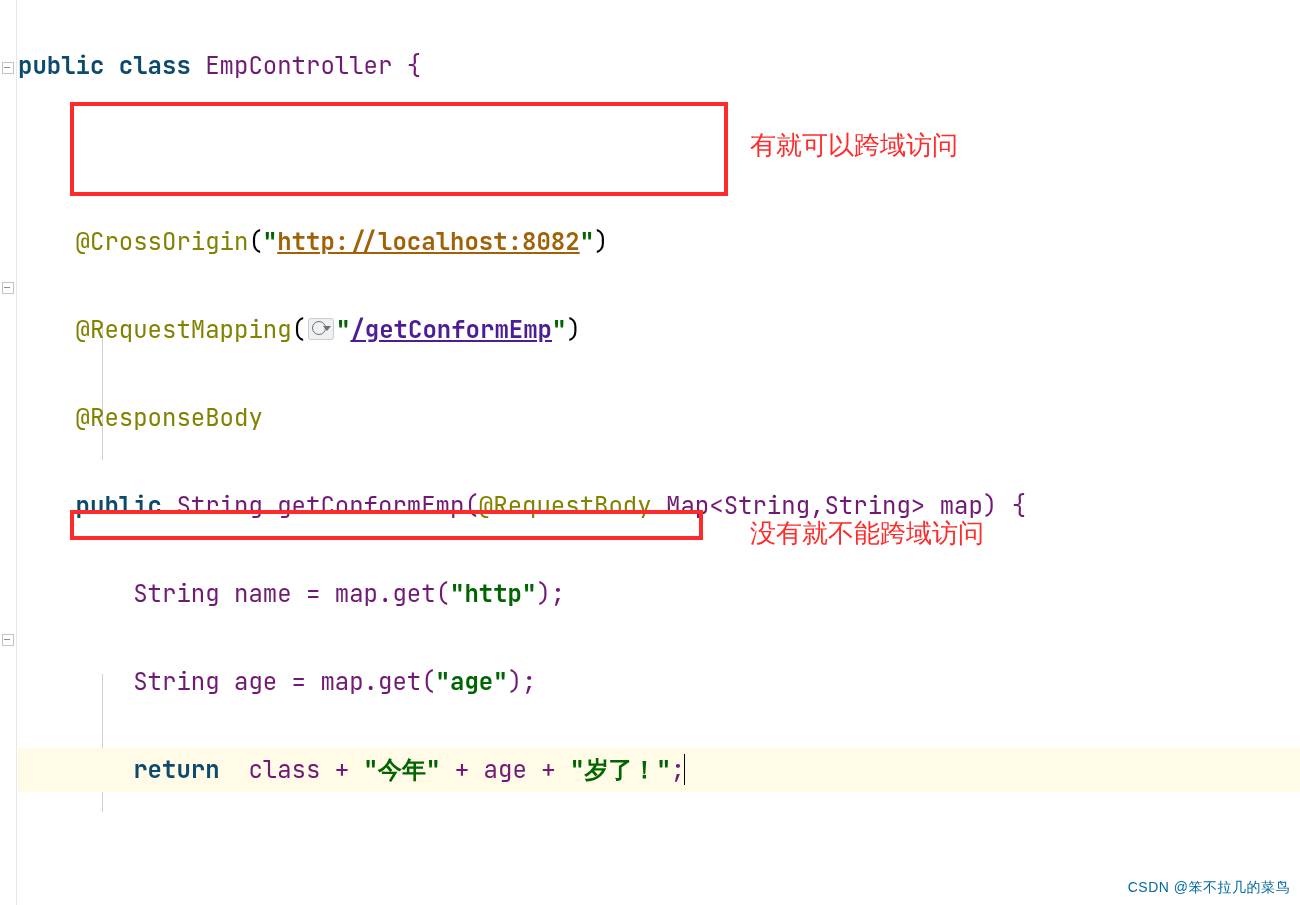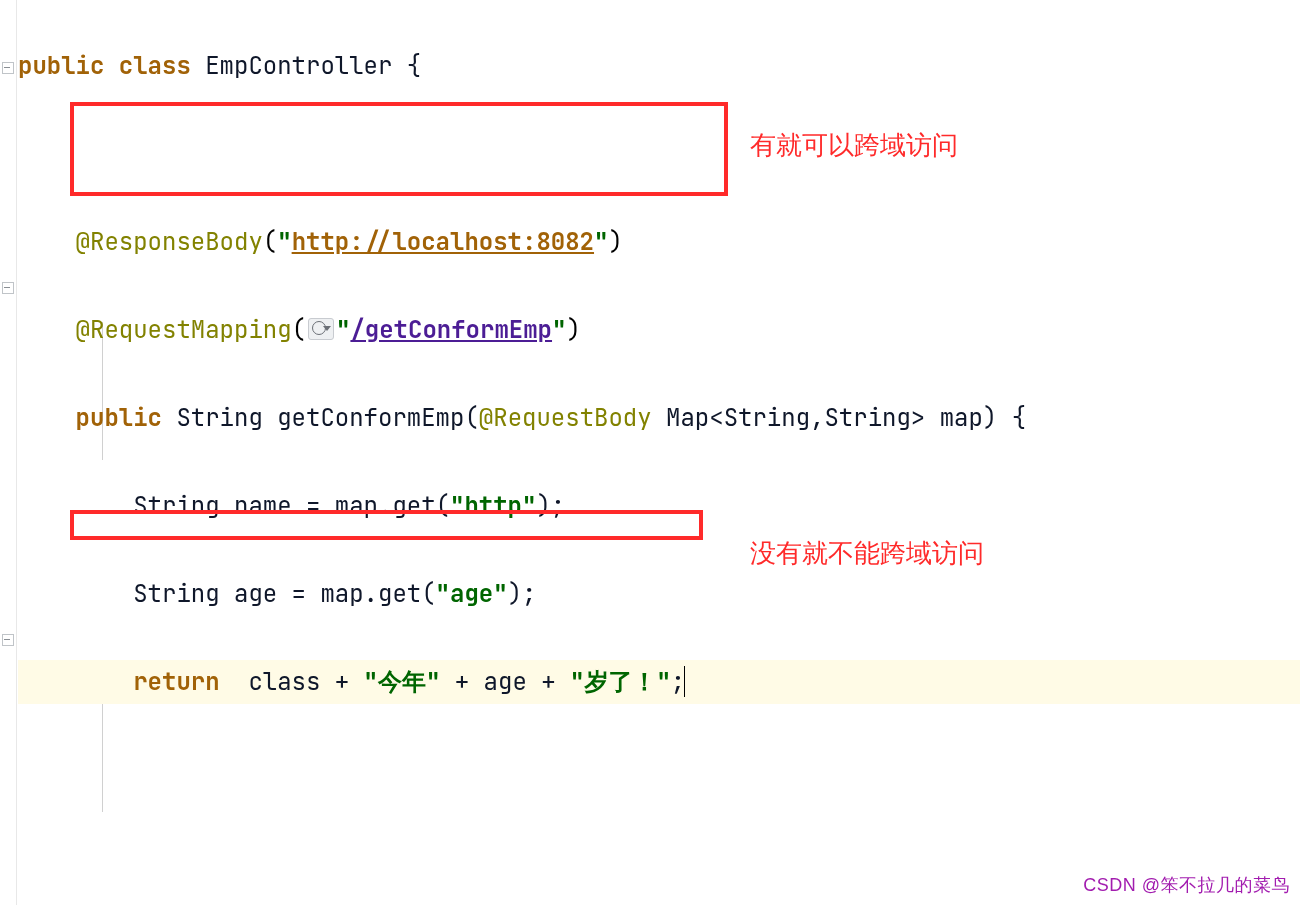--- a/index.html
+++ b/index.html
@@ -17,26 +17,26 @@
     position:absolute;left:0;top:0;width:16px;height:100%;
     background:#ffffff;border-right:1px solid #e8e8e8;
   }
   .code{
     position:absolute;left:18px;top:0;right:0;
     line-height:44px;
     white-space:pre;
   }
   .line{height:44px;}
   .hl{background:#fffbe6;}
-  .kw{color:#a16207;font-weight:bold;}
+  .kw{color:#0c4a6e;font-weight:bold;}
   .ann{color:#828200;}
   .str{color:#006500;font-weight:bold;}
   .str-u{color:#4c1d95;font-weight:bold;text-decoration:underline;}
   .link{color:#a16207;font-weight:bold;text-decoration:underline;}
-  .plain{color:#0f172a;}
+  .plain{color:#701a75;}
   .paren{color:#000;}
   .caret{border-left:1px solid #000;margin-left:-1px;}
   .world-icon{
     display:inline-block;width:24px;height:20px;vertical-align:-2px;
     background:#eef0f2;border:1px solid #c8cbd0;border-radius:3px;
     position:relative;margin:0 2px;
   }
   .world-icon::before{
     content:"";position:absolute;left:3px;top:2px;width:12px;height:12px;
     border:1px solid #6b6f76;border-radius:50%;
@@ -50,21 +50,21 @@
     position:absolute;border:4px solid #ff2a2a;background:transparent;
     pointer-events:none;
   }
   .redtext{
     position:absolute;color:#ff2a2a;font-family:Liberation Serif, serif;
     font-size:26px;
   }
   .watermark{
     position:absolute;right:10px;bottom:8px;
     font-family:"Microsoft YaHei","PingFang SC",sans-serif;
-    font-size:18px;color:#a21caf;letter-spacing:0.5px;
+    font-size:14px;color:#0369a1;letter-spacing:0.5px;
   }
   .fold{
     position:absolute;left:2px;width:10px;height:10px;
     border:1px solid #c0c4c8;background:#fff;
   }
   .fold.minus::after{
     content:"";position:absolute;left:1px;top:4px;width:6px;height:0;
     border-top:1px solid #8a8f94;
   }
   
@@ -80,37 +80,38 @@
   <div class="fold minus" style="top:282px"></div>
   <div class="fold minus" style="top:634px"></div>
 </div>
 
 <div class="guide" style="top:322px;height:138px"></div>
 <div class="guide" style="top:674px;height:138px"></div>
 
 <div class="code">
 <div class="line"><span class="kw">public</span> <span class="kw">class</span> <span class="plain">EmpController</span> <span class="plain">{</span></div>
 <div class="line"></div>
-<div class="line">    <span class="ann">@ResponseBody</span><span class="paren">(</span><span class="str">"</span><span class="link">http://localhost:8082</span><span class="str">"</span><span class="paren">)</span></div>
+<div class="line">    <span class="ann">@CrossOrigin</span><span class="paren">(</span><span class="str">"</span><span class="link">http://localhost:8082</span><span class="str">"</span><span class="paren">)</span></div>
 <div class="line">    <span class="ann">@RequestMapping</span><span class="paren">(</span><span class="world-icon"></span><span class="str">"</span><span class="str-u">/getConformEmp</span><span class="str">"</span><span class="paren">)</span></div>
+<div class="line">    <span class="ann">@ResponseBody</span></div>
 <div class="line">    <span class="kw">public</span><span class="plain"> String getConformEmp(</span><span class="ann">@RequestBody</span><span class="plain"> Map&lt;String,String&gt; map) {</span></div>
 <div class="line">        <span class="plain">String name = map.get(</span><span class="str">"</span><span class="str">http</span><span class="str">"</span><span class="plain">);</span></div>
 <div class="line">        <span class="plain">String age = map.get(</span><span class="str">"</span><span class="str">age</span><span class="str">"</span><span class="plain">);</span></div>
 <div class="line hl">        <span class="kw">return</span><span class="plain">  class + </span><span class="str">"</span><span class="str">今年</span><span class="str">"</span><span class="plain"> + age + </span><span class="str">"</span><span class="str">岁了！</span><span class="str">"</span><span class="plain">;</span><span class="caret"></span></div>
 
 
 
 
 
 
 
 
 
 
 </div>
 
 <div class="redbox" style="left:70px;top:102px;width:650px;height:86px"></div>
 <div class="redbox" style="left:70px;top:510px;width:625px;height:22px"></div>
 
 <div class="redtext" style="left:750px;top:128px">有就可以跨域访问</div>
-<div class="redtext" style="left:750px;top:536px">没有就不能跨域访问</div>
+<div class="redtext" style="left:750px;top:516px">没有就不能跨域访问</div>
 
 <div class="watermark">CSDN @笨不拉几的菜鸟</div>
 
 </body></html>

